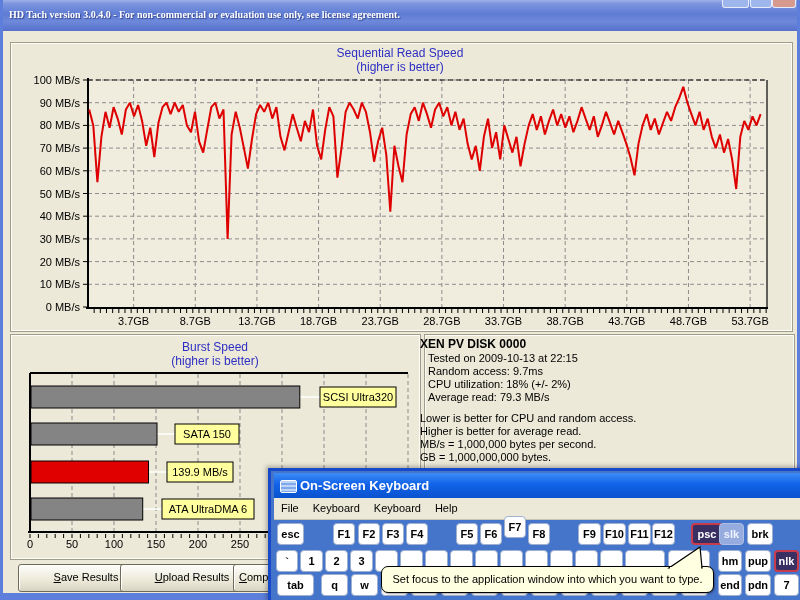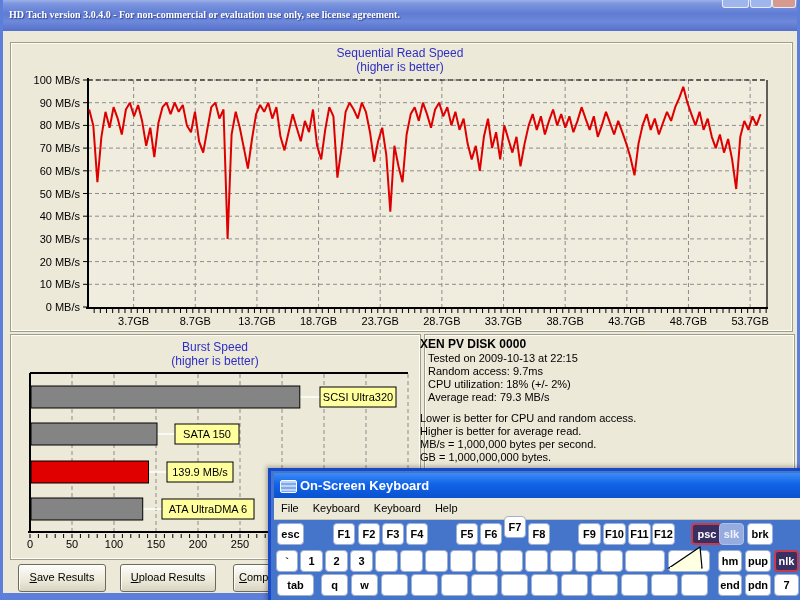--- a/index.html
+++ b/index.html
@@ -19,21 +19,21 @@
   .panel{position:absolute;border:1px solid #a19d8b;box-shadow:inset 1px 1px 0 #fdfdf8, inset -1px -1px 0 #fdfdf8;background:#ece9d8;z-index:1;}
   .chart-title{position:absolute;color:#2e2ec4;font-size:12px;text-align:center;z-index:4;white-space:nowrap;}
   #chartsSvg{position:absolute;left:0;top:0;z-index:3;pointer-events:none;}
   
   .info-device{position:absolute;left:420px;top:337px;color:#000000;font-weight:bold;font-size:12px;z-index:4;}
   .info-lines{position:absolute;left:428px;top:352px;font-size:11px;color:#000;line-height:13px;z-index:4;}
   .info-notes{position:absolute;left:420px;top:412px;font-size:11px;color:#000;line-height:13px;z-index:4;}
   
   .xp-btn{position:absolute;top:564px;height:26px;background:linear-gradient(180deg,#fdfdfb,#ece9d8 60%,#d8d4c4);
     border:1px solid #6d6a58;border-radius:3px;box-shadow:inset 1px 1px 0 #ffffff;
-    font-size:11px;color:#000;text-align:center;line-height:24px;z-index:4;}
+    font-size:11px;color:#000;text-align:center;line-height:24px;z-index:4;padding-left:24px;}
   .xp-btn::first-letter{text-decoration:underline;}
   
   .osk{position:absolute;left:268px;top:468px;width:532px;height:132px;z-index:10;
     background:#4574cb;border-left:3px solid #1648c8;border-top:3px solid #1648c8;
     box-shadow:-2px -2px 4px rgba(0,0,0,.25);}
   .osk-titlebar{position:absolute;left:3px;top:2px;right:0;height:25px;
     background:linear-gradient(180deg,#3c8cf5 0%,#1263e8 45%,#0952ce 100%);}
   .osk-title{position:absolute;left:26px;top:5px;color:#fff;font-weight:bold;font-size:13px;white-space:nowrap;}
   .kbd-icon{position:absolute;left:6px;top:7px;width:15px;height:11px;border:1px solid #fff;border-radius:2px;
     background:repeating-linear-gradient(180deg,#bcd4f8 0 2px,#7fa9ea 2px 4px);}
@@ -394,17 +394,18 @@
       <div class="key" style="left: 260px; top: 103px; width: 27px;"></div>
       <div class="key" style="left: 290px; top: 103px; width: 27px;"></div>
       <div class="key" style="left: 320px; top: 103px; width: 27px;"></div>
       <div class="key" style="left: 350px; top: 103px; width: 27px;"></div>
       <div class="key" style="left: 380px; top: 103px; width: 27px;"></div>
       <div class="key" style="left: 410px; top: 103px; width: 27px;"></div>
       <div class="key" style="left: 447px; top: 103px; width: 24px;">end</div>
       <div class="key" style="left: 474px; top: 103px; width: 26px;">pdn</div>
       <div class="key" style="left: 503px; top: 103px; width: 25px;">7</div>
     </div>
+  <div class="osk-tooltip">Set focus to the application window into which you want to type.</div>
   <svg class="tail-svg" width="48" height="26">
     <polygon points="39,2 8,23 41,23" fill="#ffffe1" stroke="#000" stroke-width="1.2"></polygon>
     <rect x="9" y="22" width="31" height="4" fill="#ffffe1"></rect>
   </svg>
 </div>
 
 </body></html>

